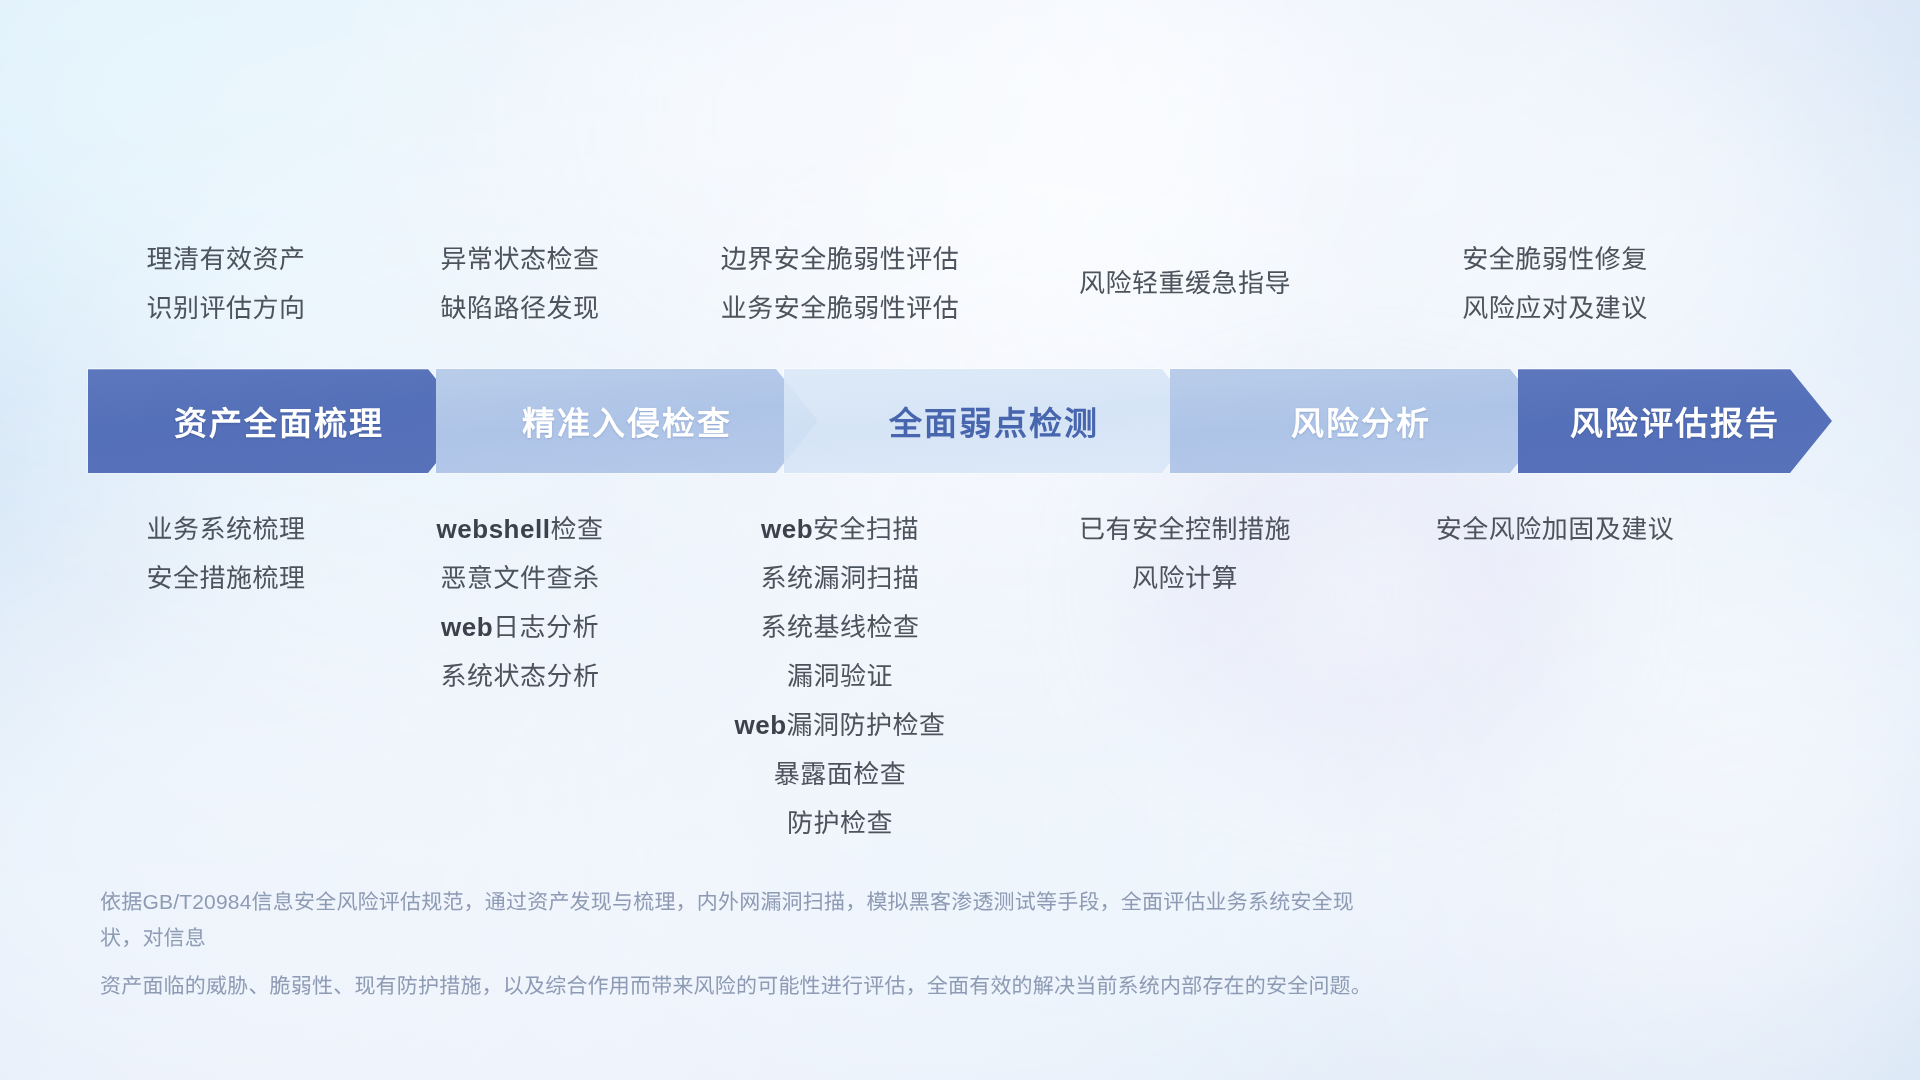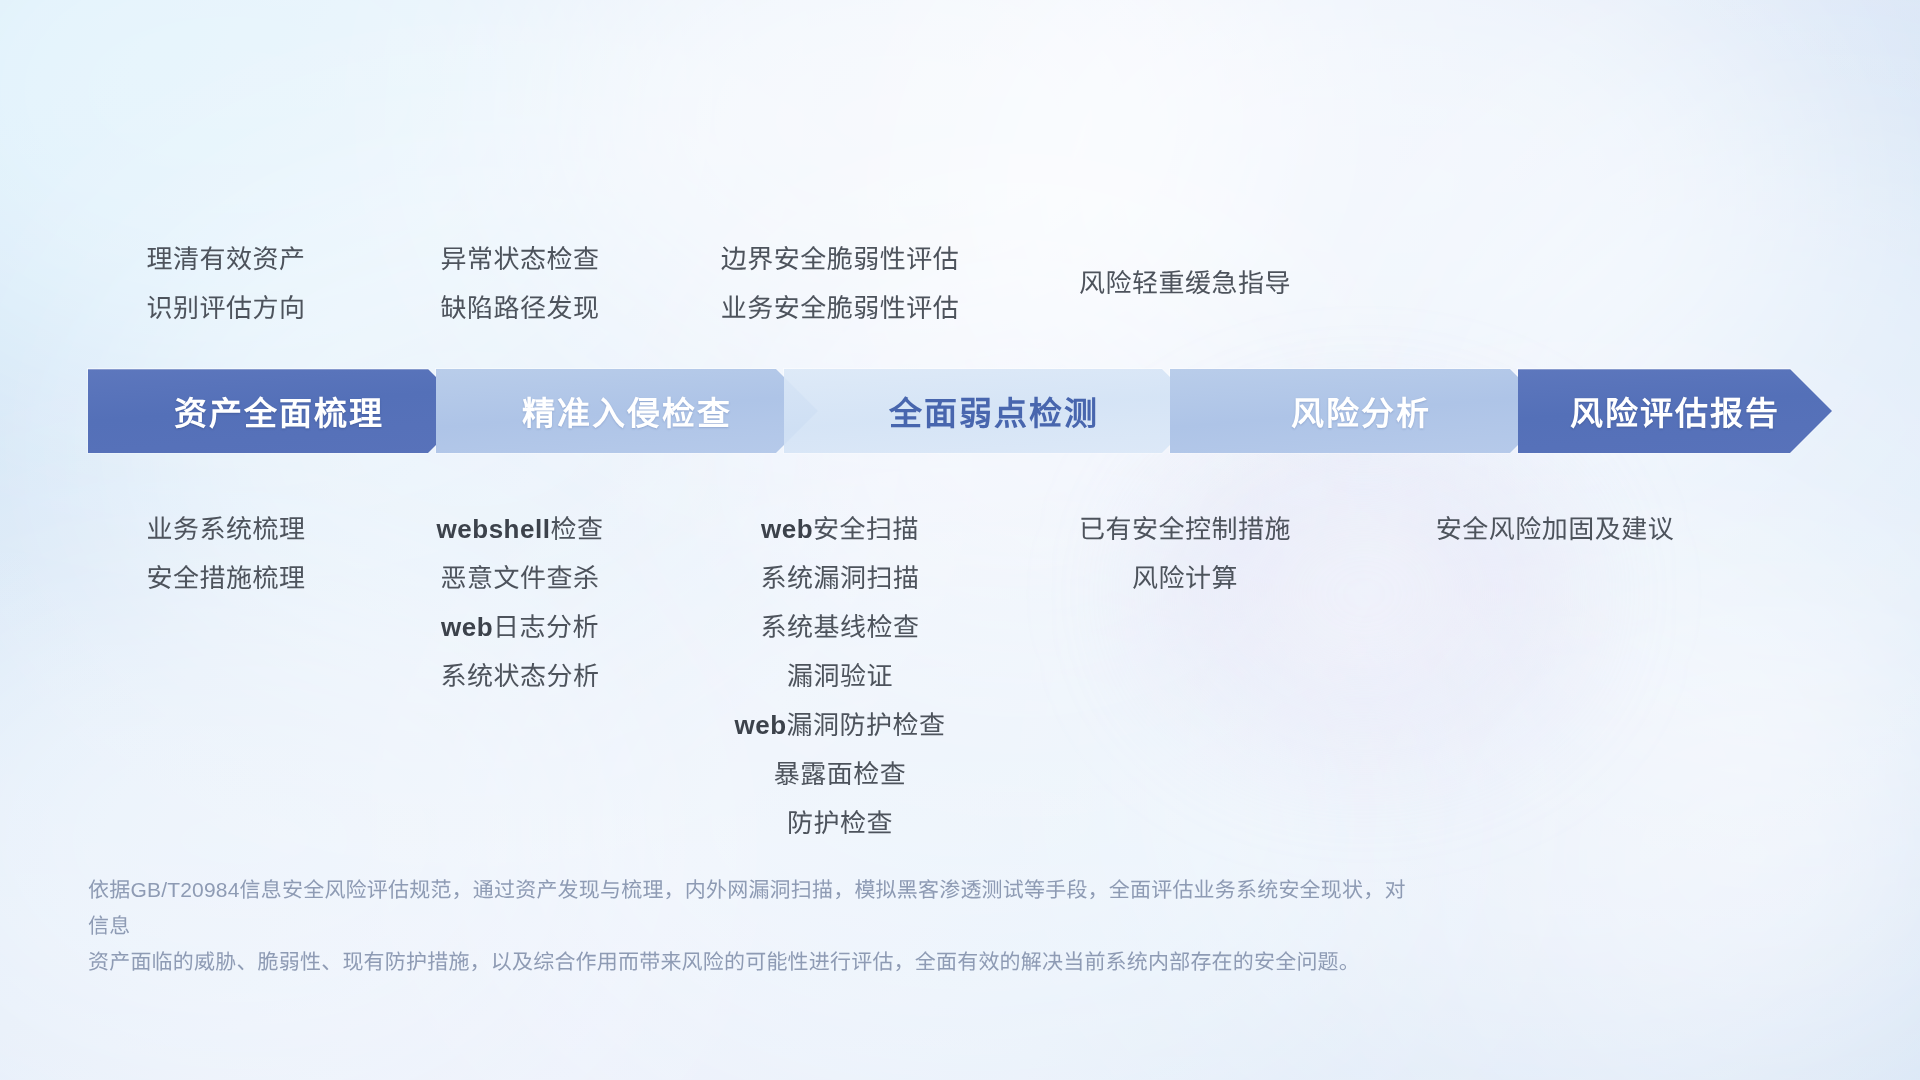--- a/index.html
+++ b/index.html
@@ -69,21 +69,21 @@
   .top-group { position:absolute; }
   .bottom-group { position:absolute; }
 
   
   #band {
     position:absolute;
     left:88px; top:369px;
     width:1744px; height:96px;
   }
   .chev {
-    position:absolute; top:0; height:84px;
+    position:absolute; top:0; height:104px;
     display:flex; align-items:center; justify-content:center;
   }
   .chev .lbl {
     position:relative;
     font-size:33px;
     font-weight:700;
     letter-spacing:2px;
     white-space:nowrap;
     z-index:3;
   }
@@ -128,21 +128,21 @@
 
   
   #footer {
     position:absolute;
     left:88px; top:872px; width:1320px;
     font-size:21px;
     line-height:36px;
     color:#8e9bb4;
     letter-spacing:.2px;
   }
-  #footer p { margin:0; }
+  #footer p { margin:12px; }
 </style>
 </head>
 <body>
 
 <div id="bg">
   <div class="base"></div>
   <div class="b b1"></div>
   <div class="b b2"></div>
   <div class="b b3"></div>
   <div class="b b4"></div>
@@ -166,20 +166,24 @@
       <div class="line">异常状态检查</div>
       <div class="line">缺陷路径发现</div>
     </div>
   <div class="top-group col" style="left:630px; top:235px; width:420px;">
       <div class="line">边界安全脆弱性评估</div>
       <div class="line">业务安全脆弱性评估</div>
     </div>
   <div class="top-group col" style="left:975px; top:259px; width:420px;">
       <div class="line">风险轻重缓急指导</div>
     </div>
+  <div class="top-group col" style="left:1345px; top:235px; width:420px;">
+      <div class="line">安全脆弱性修复</div>
+      <div class="line">风险应对及建议</div>
+    </div>
 
   <div id="band">
     <div class="chev dark" style="left:0px;    width:382px;">
       <div class="edge"></div>
       <div class="shape"></div>
       <div class="notch"></div>
       <span class="lbl">资产全面梳理</span>
     </div>
     <div class="chev light" style="left:348px;  width:382px;">
       <div class="edge"></div>

